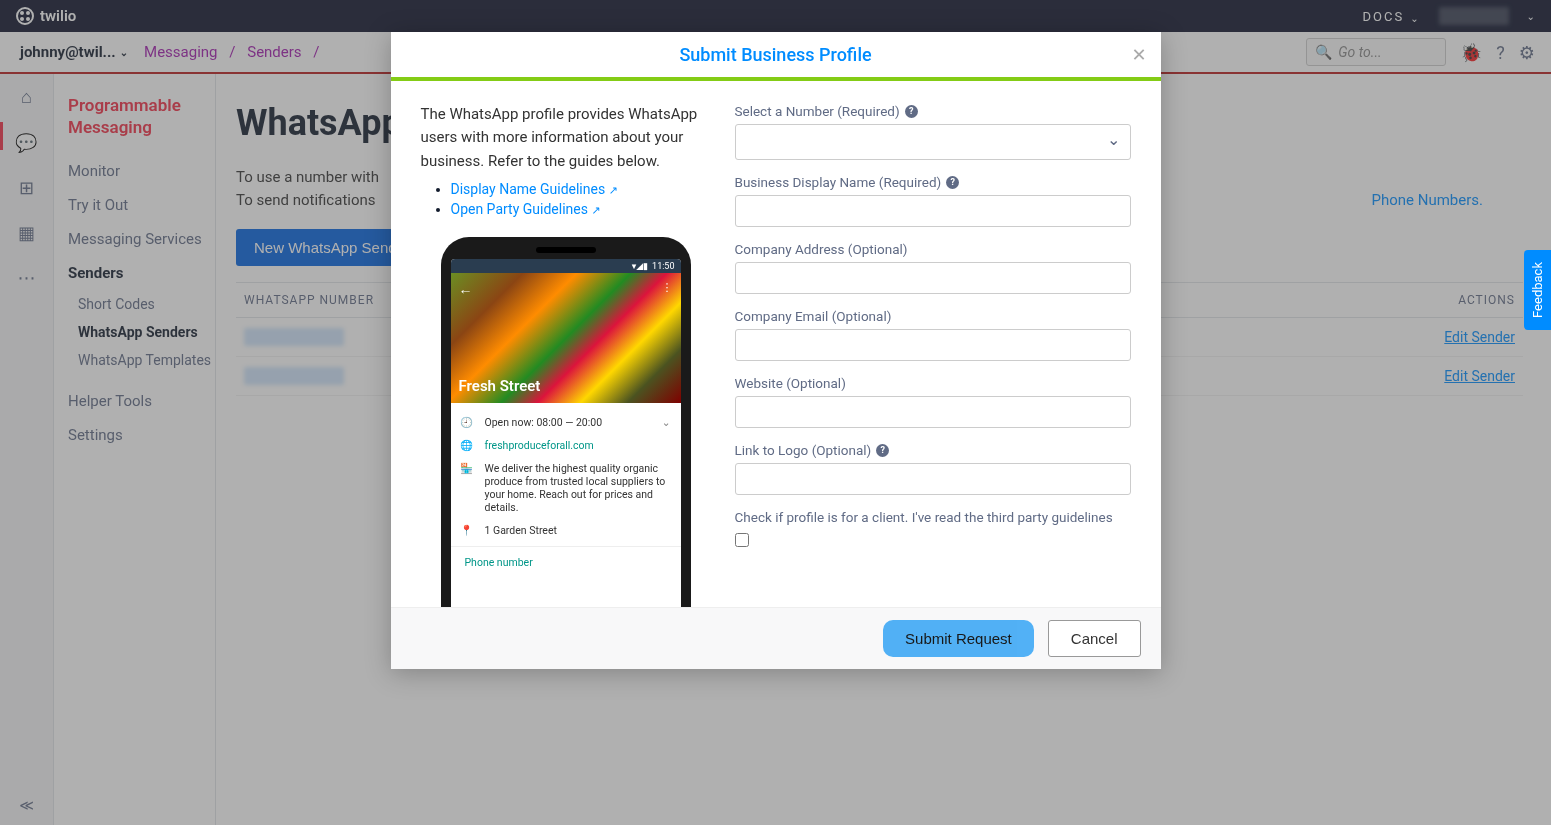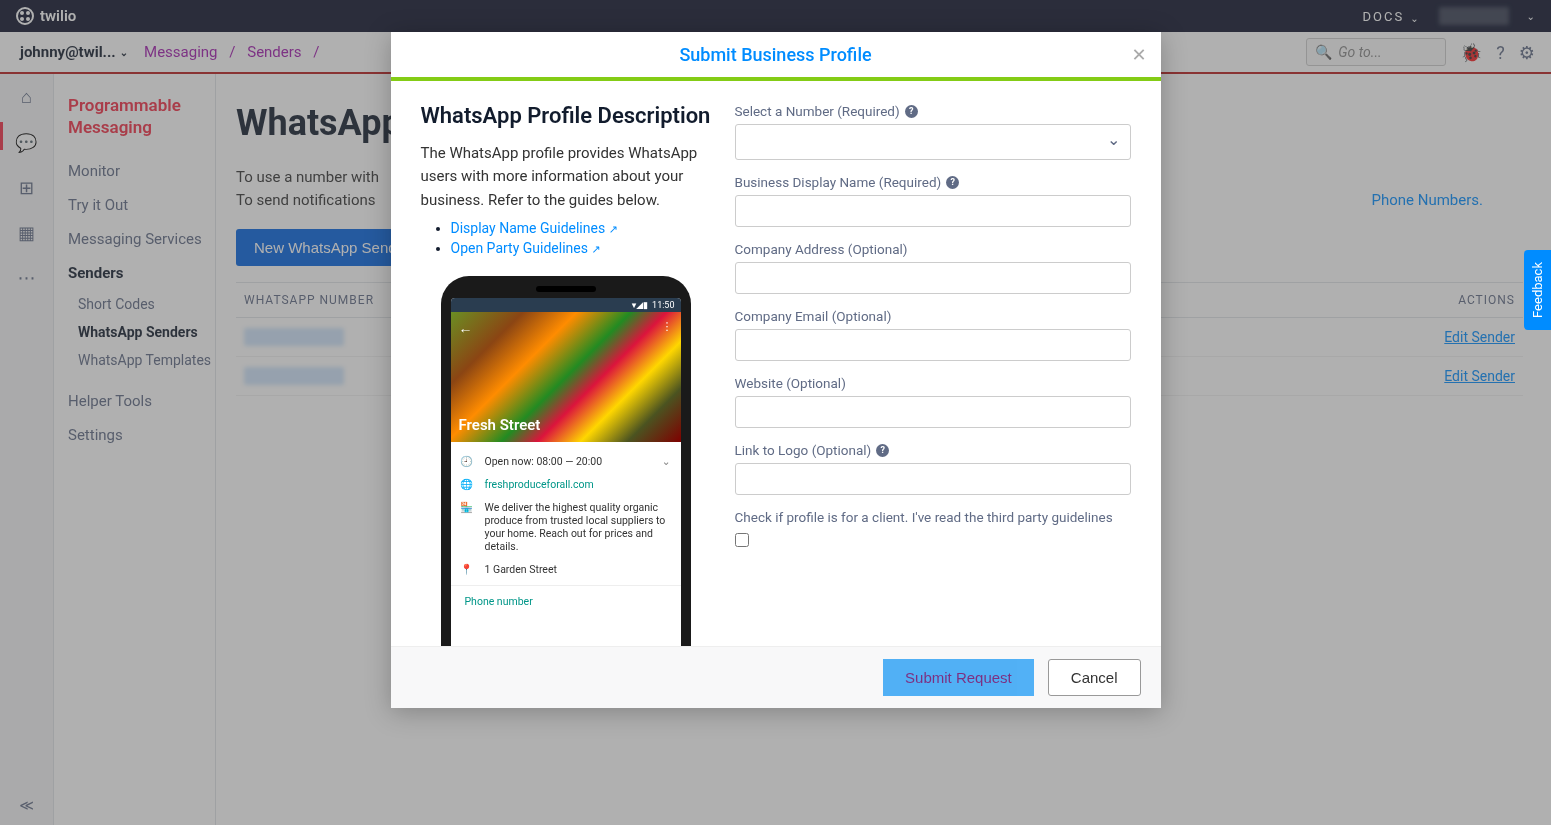--- a/index.html
+++ b/index.html
@@ -89,21 +89,21 @@
 .help-icon { width: 13px; height: 13px; border-radius: 50%; background: #606B85; color: #fff; font-size: 9px; display: inline-flex; align-items: center; justify-content: center; font-weight: bold; }
 .form-input { width: 100%; height: 32px; border: 1px solid #ccc; border-radius: 3px; padding: 0 8px; font-size: 14px; }
 .form-select { width: 100%; height: 36px; border: 1px solid #ccc; border-radius: 3px; padding: 0 8px; font-size: 14px; background: #fff; appearance: none; position: relative; }
 .select-wrap { position: relative; }
 .select-wrap::after { content: "⌄"; position: absolute; right: 10px; top: 6px; color: #606B85; font-size: 16px; pointer-events: none; }
 .check-row { display: flex; flex-direction: column; gap: 8px; color: #606B85; font-size: 13.5px; }
 .check-row input { width: 14px; height: 14px; }
 
 
 .modal-footer { background: #f8f8f9; border-top: 1px solid #eee; padding: 12px 20px; display: flex; justify-content: flex-end; gap: 14px; }
-.btn-submit { background: #3FA9F5; color: #701a75; border: none; padding: 9px 22px; font-size: 15px; border-radius: 0; cursor: pointer; opacity: 0.9; }
+.btn-submit { background: #3FA9F5; color: #000000; border: none; padding: 9px 22px; font-size: 15px; border-radius: 10px; cursor: pointer; opacity: 0.9; }
 .btn-cancel { background: #fff; border: 1px solid #999; padding: 9px 22px; font-size: 15px; border-radius: 3px; cursor: pointer; color: #333; }
 
 
 .feedback { position: absolute; right: 0; top: 250px; background: #008CFF; color: #fff; writing-mode: vertical-rl; transform: rotate(180deg); padding: 12px 6px; font-size: 13px; border-radius: 0 4px 4px 0; cursor: pointer; z-index: 1000; }
 </style>
 </head>
 <body>
 
 <div class="topbar">
   <div class="logo">
@@ -193,21 +193,20 @@
 
 <div class="overlay"></div>
 
 <div class="modal">
   <div class="modal-header">
     <span class="modal-title">Submit Business Profile</span>
     <span class="modal-close">✕</span>
   </div>
   <div class="modal-body">
     <div class="modal-left">
-      <h2>WhatsApp Profile Description</h2>
       <p>The WhatsApp profile provides WhatsApp users with more information about your business. Refer to the guides below.</p>
       <ul>
         <li><a><span>Display Name Guidelines</span> <span class="ext-icon">↗</span></a></li>
         <li><a><span>Open Party Guidelines</span> <span class="ext-icon">↗</span></a></li>
       </ul>
 
       <div class="phone">
         <div class="phone-notch"></div>
         <div class="phone-screen">
           <div class="phone-status">

